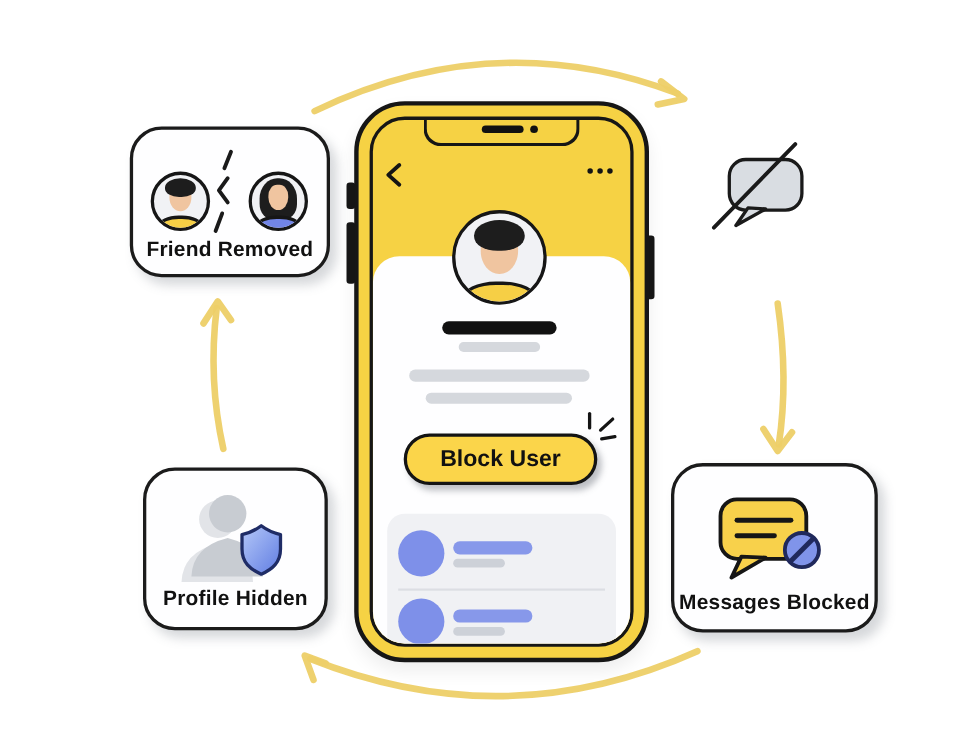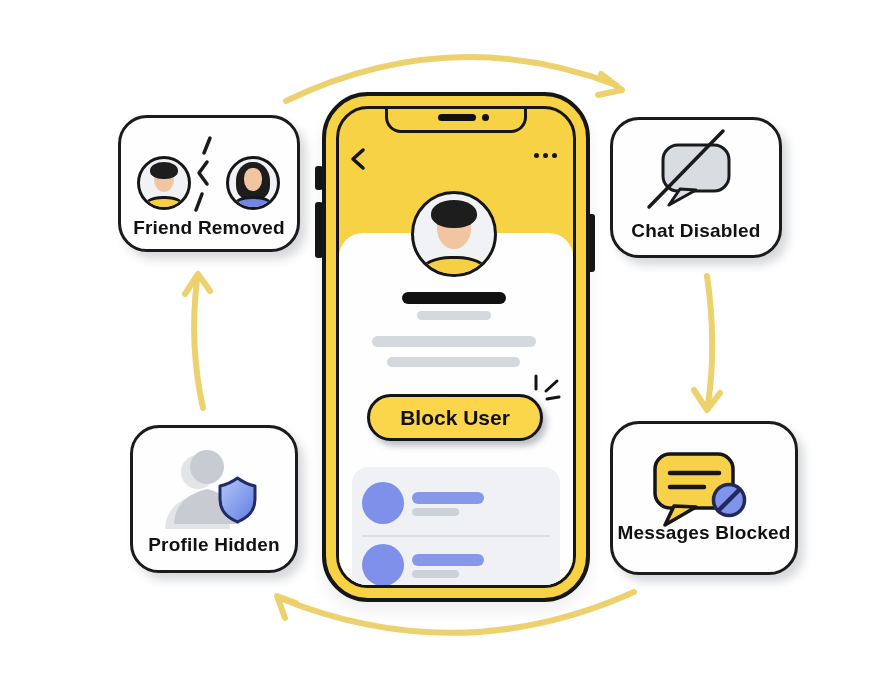--- a/index.html
+++ b/index.html
@@ -24,21 +24,21 @@
   #card-chat-disabled   { left:610px; top:117px; width:172px; height:141px; }
   #card-profile-hidden  { left:130px; top:425px; width:168px; height:148px; }
   #card-messages-blocked{ left:610px; top:421px; width:188px; height:154px; }
   .card-label {
     position:absolute; left:0; right:0; text-align:center;
     font-size:19px; font-weight:700; color:#111; letter-spacing:.2px;
   }
   #card-friend-removed  .card-label { bottom:10px; }
   #card-chat-disabled   .card-label { bottom:13px; }
   #card-profile-hidden  .card-label { bottom:14px; }
-  #card-messages-blocked .card-label{ bottom:28px; }
+  #card-messages-blocked .card-label{ bottom:12px; }
 
   
   .avatar {
     position:absolute; border-radius:50%;
     background:#f1f2f5; border:3px solid #161616; overflow:hidden;
   }
   .avatar .face  { position:absolute; left:29%; top:17%; width:42%; height:52%;
                    background:#f0c5a0; border-radius:44% 44% 50% 50%; }
   .avatar .hair  { position:absolute; left:21%; top:7%; width:58%; height:35%;
                    background:#1d1d1d; border-radius:50% 50% 46% 46%; }
@@ -129,23 +129,20 @@
       <div class="shirt"></div>
     </div>
     <div class="avatar female" id="avatar-female-small">
       <div class="hair"></div>
       <div class="face"></div>
       <div class="shirt"></div>
     </div>
     <div class="card-label">Friend Removed</div>
   </div>
 
-  <div class="card" id="card-chat-disabled">
-    <div class="card-label">Chat Disabled</div>
-  </div>
 
   <div class="card" id="card-profile-hidden">
     <div class="card-label">Profile Hidden</div>
   </div>
 
   <div class="card" id="card-messages-blocked">
     <div class="card-label">Messages Blocked</div>
   </div>
 
   <svg id="overlay" width="889" height="674" viewBox="0 0 889 674">

